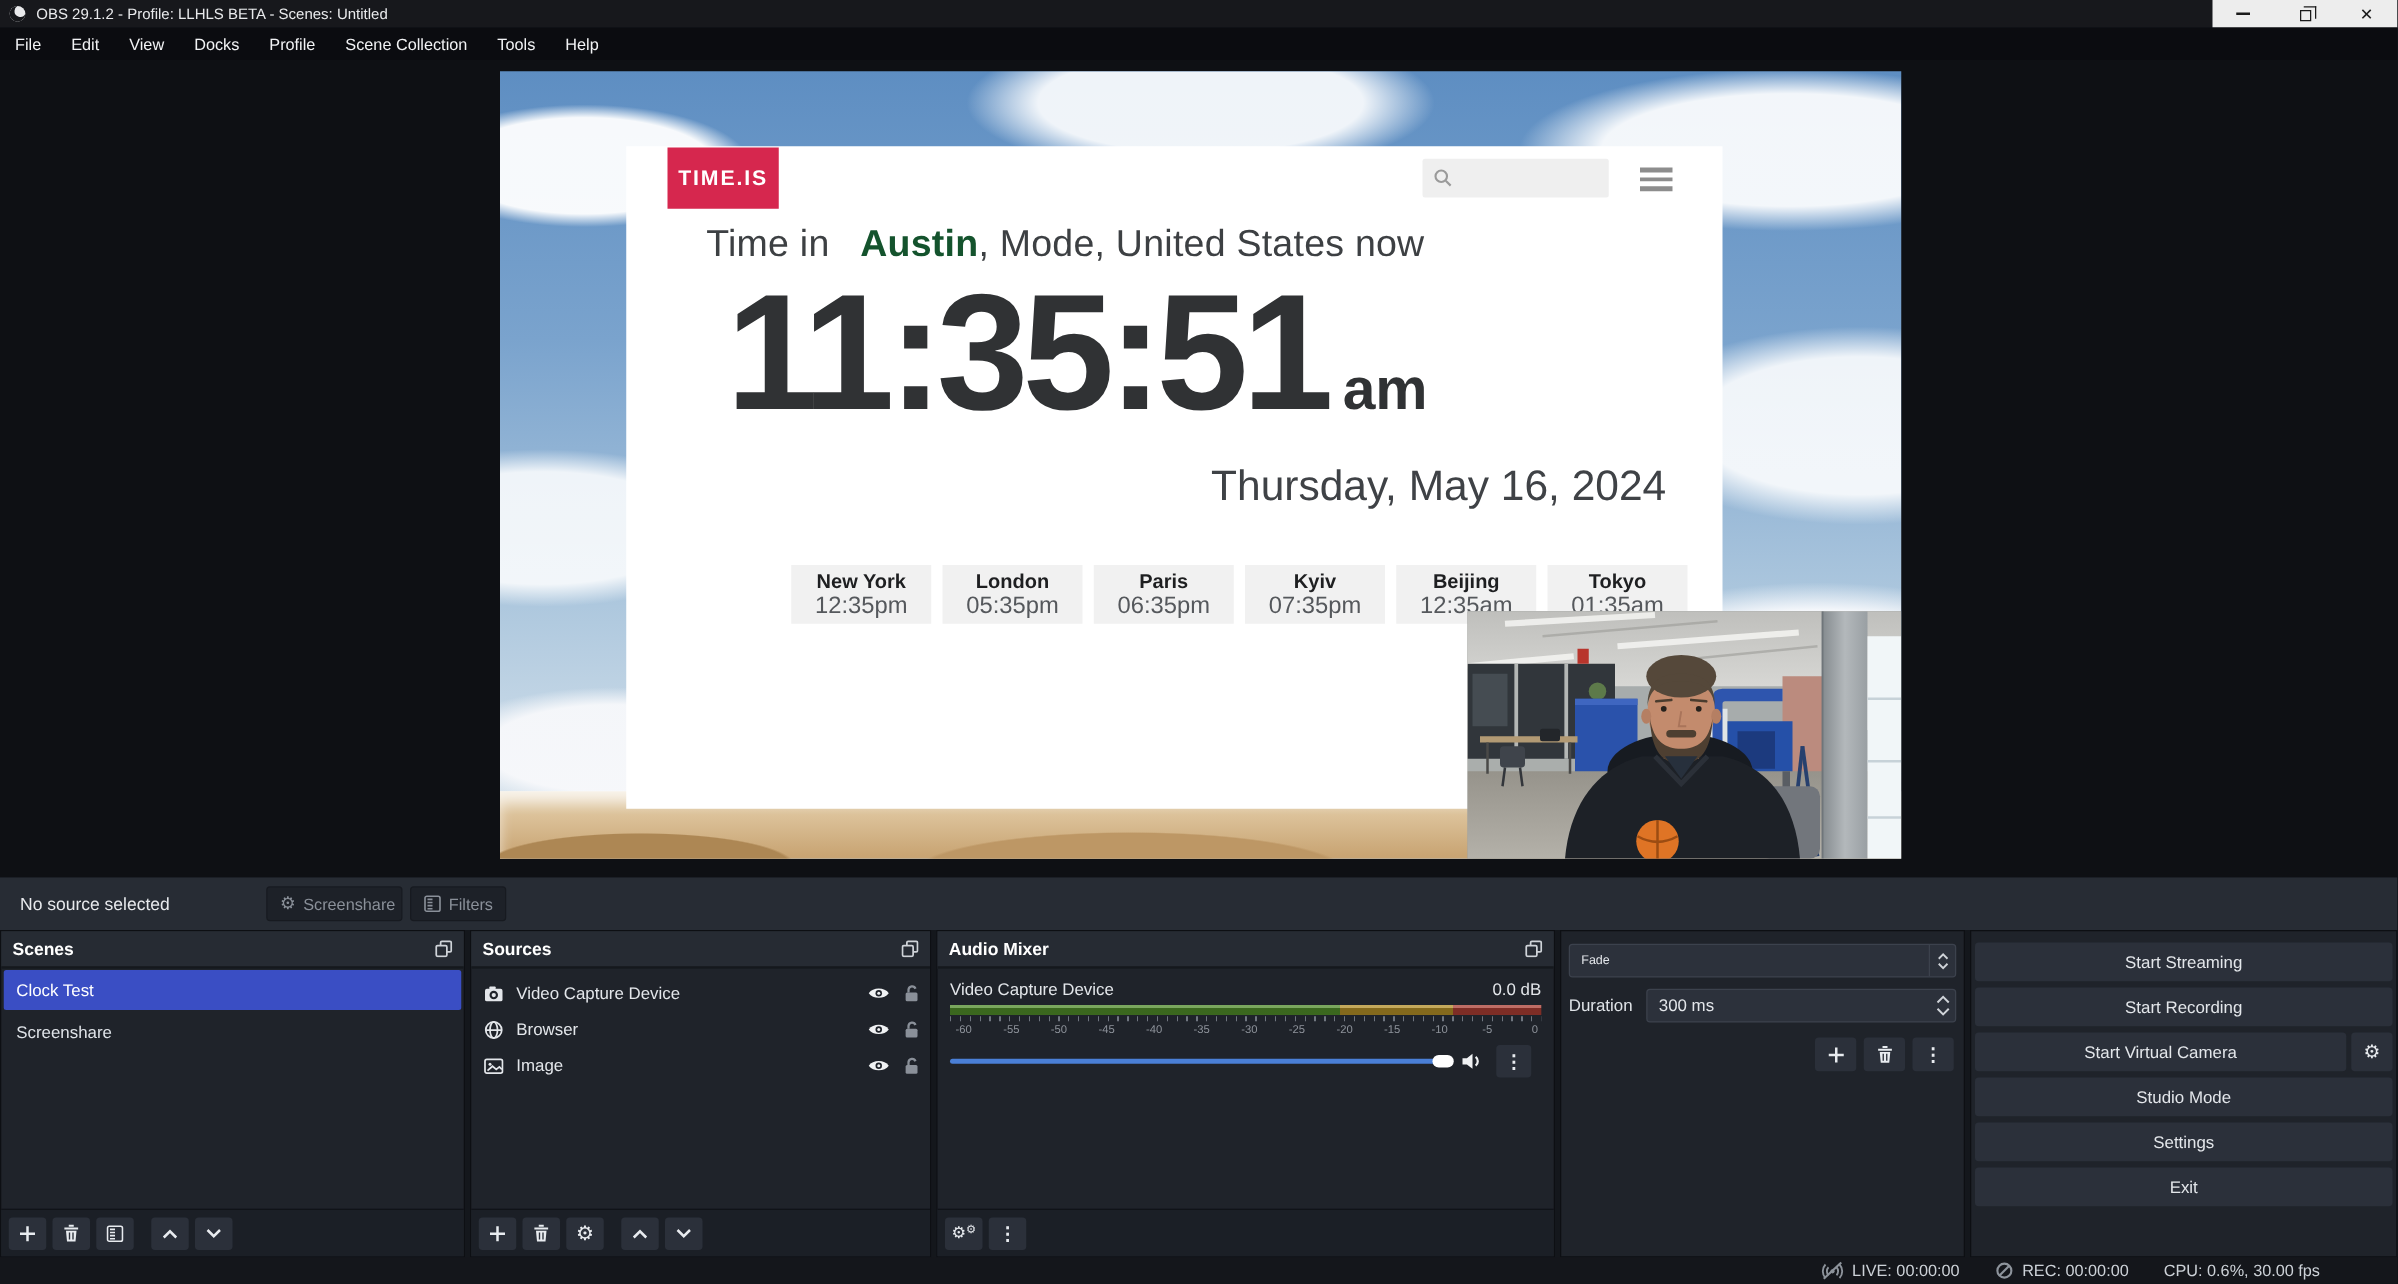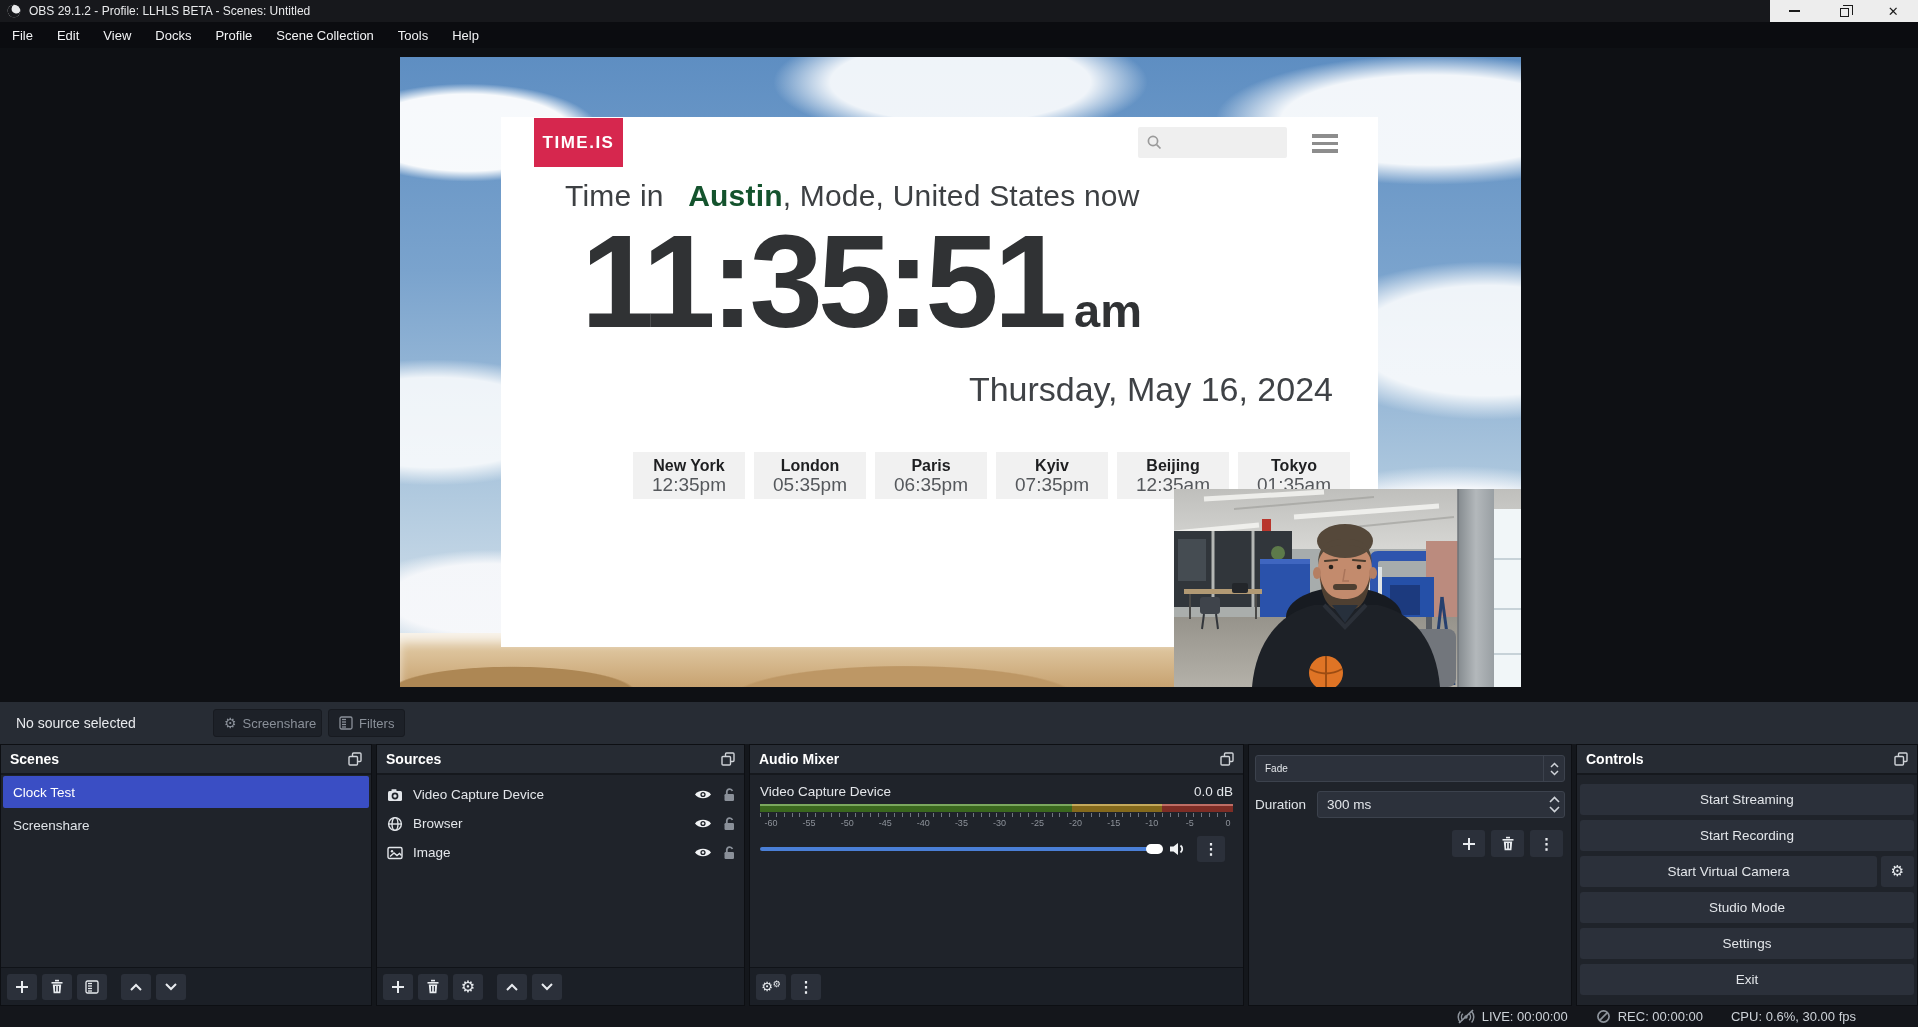--- a/index.html
+++ b/index.html
@@ -632,29 +632,20 @@
             <line x1="5.6" y1="7" x2="5.6" y2="12.6" stroke="#2b303a" stroke-width="1.1"></line>
             <line x1="8.4" y1="7" x2="8.4" y2="12.6" stroke="#2b303a" stroke-width="1.1"></line>
           </svg>
       </div>
       <div class="trans-btn">⋮</div>
     </div>
   </div>
 </div>
 
 <div class="panel p-controls">
-  <div class="panel-header">
-    <span>Controls</span>
-    <span class="popout">
-      <svg width="14" height="14" viewBox="0 0 14 14" fill="none" stroke="currentColor" stroke-width="1.4">
-        <rect x="4.5" y="1" width="8.5" height="8.5" rx="1"></rect>
-          <rect x="1" y="4.5" width="8.5" height="8.5" rx="1" fill="#262b33"></rect>
-      </svg>
-    </span>
-  </div>
   <div class="controls-body">
     <div class="ctl-btn">Start Streaming</div>
     <div class="ctl-btn">Start Recording</div>
     <div class="ctl-row">
       <div class="ctl-btn">Start Virtual Camera</div>
       <div class="ctl-gear">
         <span class="gear-glyph" style="font-size:15px;">⚙</span>
       </div>
     </div>
     <div class="ctl-btn">Studio Mode</div>

